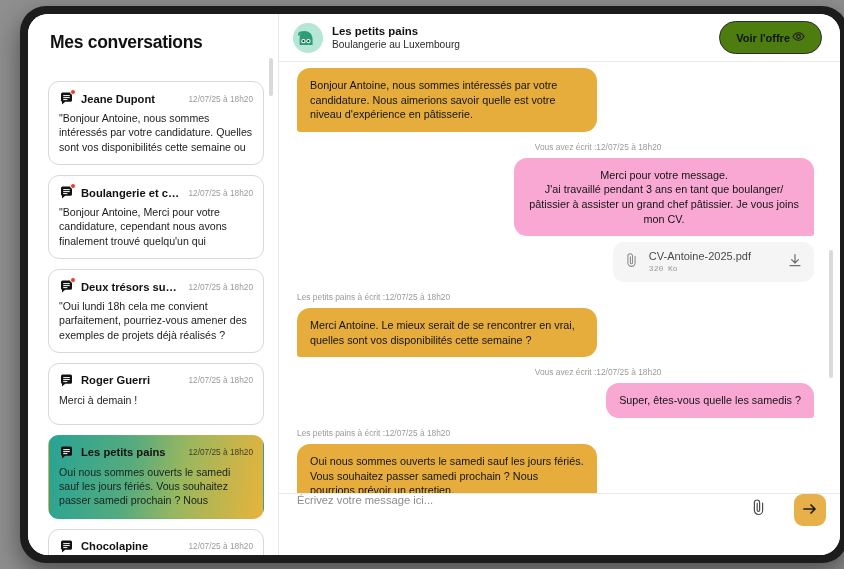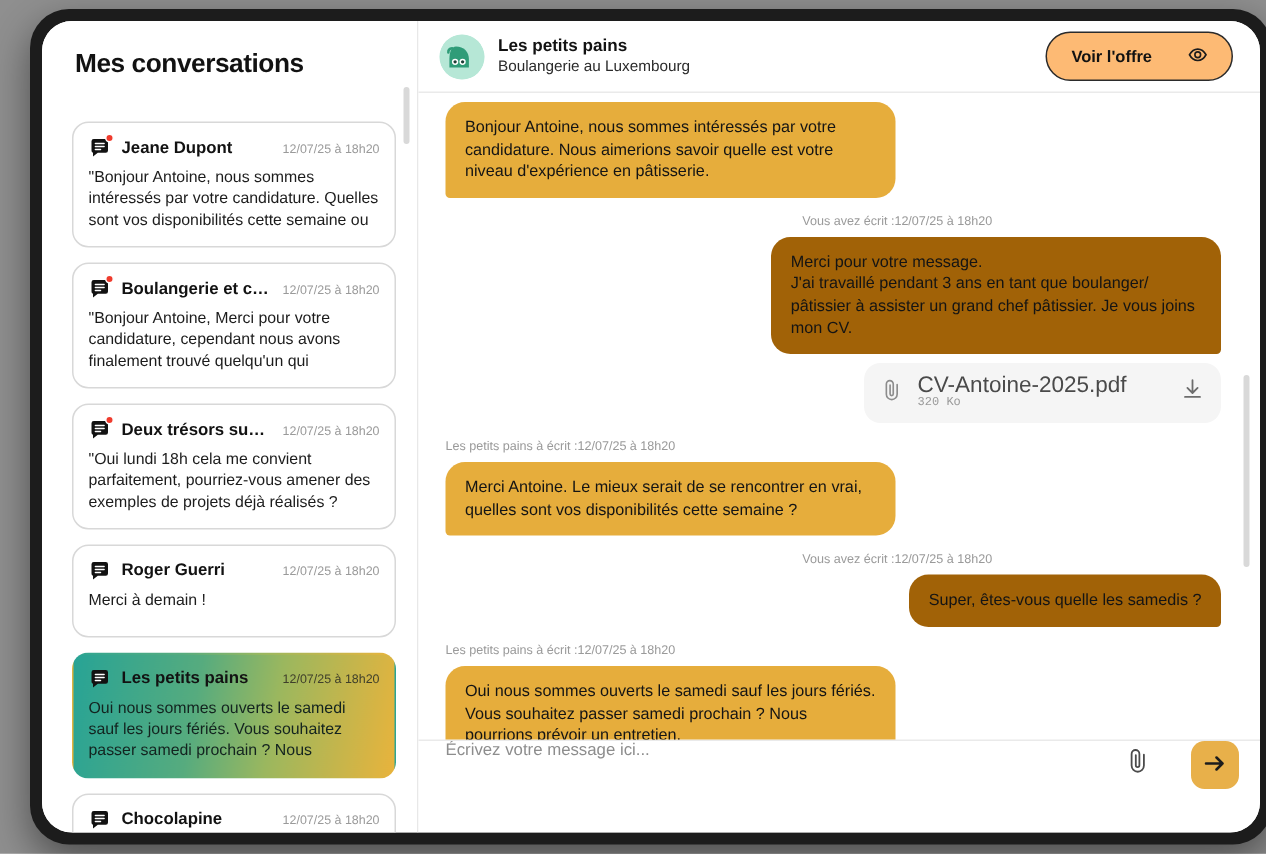--- a/index.html
+++ b/index.html
@@ -145,25 +145,25 @@
     background: #b8e8d8;
     flex: 0 0 30px;
     overflow: hidden;
     position: relative;
   }
   #company-meta { display: flex; flex-direction: column; justify-content: center; }
   #company-name { font-size: 11.4px; font-weight: bold; color: #121212; line-height: 14px; }
   #company-sub { font-size: 10.2px; color: #2b2b2b; line-height: 14px; }
   #view-offer-btn {
     margin-left: auto;
-    display: flex; align-items: center; gap: 24px;
+    display: flex; align-items: center; gap: 2px;
     border: 1.4px solid #2b2b2b;
     border-radius: 20px;
     padding: 8px 16px;
-    background: #fdba74;
+    background: #4d7c0f;
     cursor: pointer;
   }
   #view-offer-label { font-size: 11px; font-weight: bold; color: #121212; }
 
   
   #messages {
     flex: 1;
     overflow: hidden;
     padding: 6px 26px 10px 18px;
     position: relative;
@@ -183,37 +183,37 @@
     font-size: 10.8px;
     line-height: 14.6px;
     color: #141414;
     white-space: pre-line;
     display: inline-block;
     max-width: 58%;
   }
   .msg-row.them .bubble { background: #e6ad3c; border-bottom-left-radius: 3px; }
   .msg-row.me { text-align: right; }
   .msg-row.me .bubble {
-    background: #a16207;
-    text-align: left;
+    background: #f9a8d4;
+    text-align: center;
     border-bottom-right-radius: 3px;
   }
   .attachment {
     display: inline-flex;
     align-items: center;
     gap: 11px;
     background: #f5f5f5;
     border-radius: 11px;
     padding: 8px 12px;
     margin-top: 6px;
     text-align: left;
     cursor: pointer;
   }
   .att-text { display: flex; flex-direction: column; }
-  .att-name { font-size: 15px; color: #4a4a4a; line-height: 13px; }
+  .att-name { font-size: 11px; color: #4a4a4a; line-height: 13px; }
   .att-size { font-size: 8px; color: #9a9a9a; line-height: 11px; font-family: Liberation Mono, monospace; }
   #chat-scrollbar {
     position: absolute;
     right: 7px; top: 58px;
     width: 4px; height: 425px;
   }
   #chat-thumb {
     position: absolute;
     left: 0; top: 178px;
     width: 4px; height: 128px;

